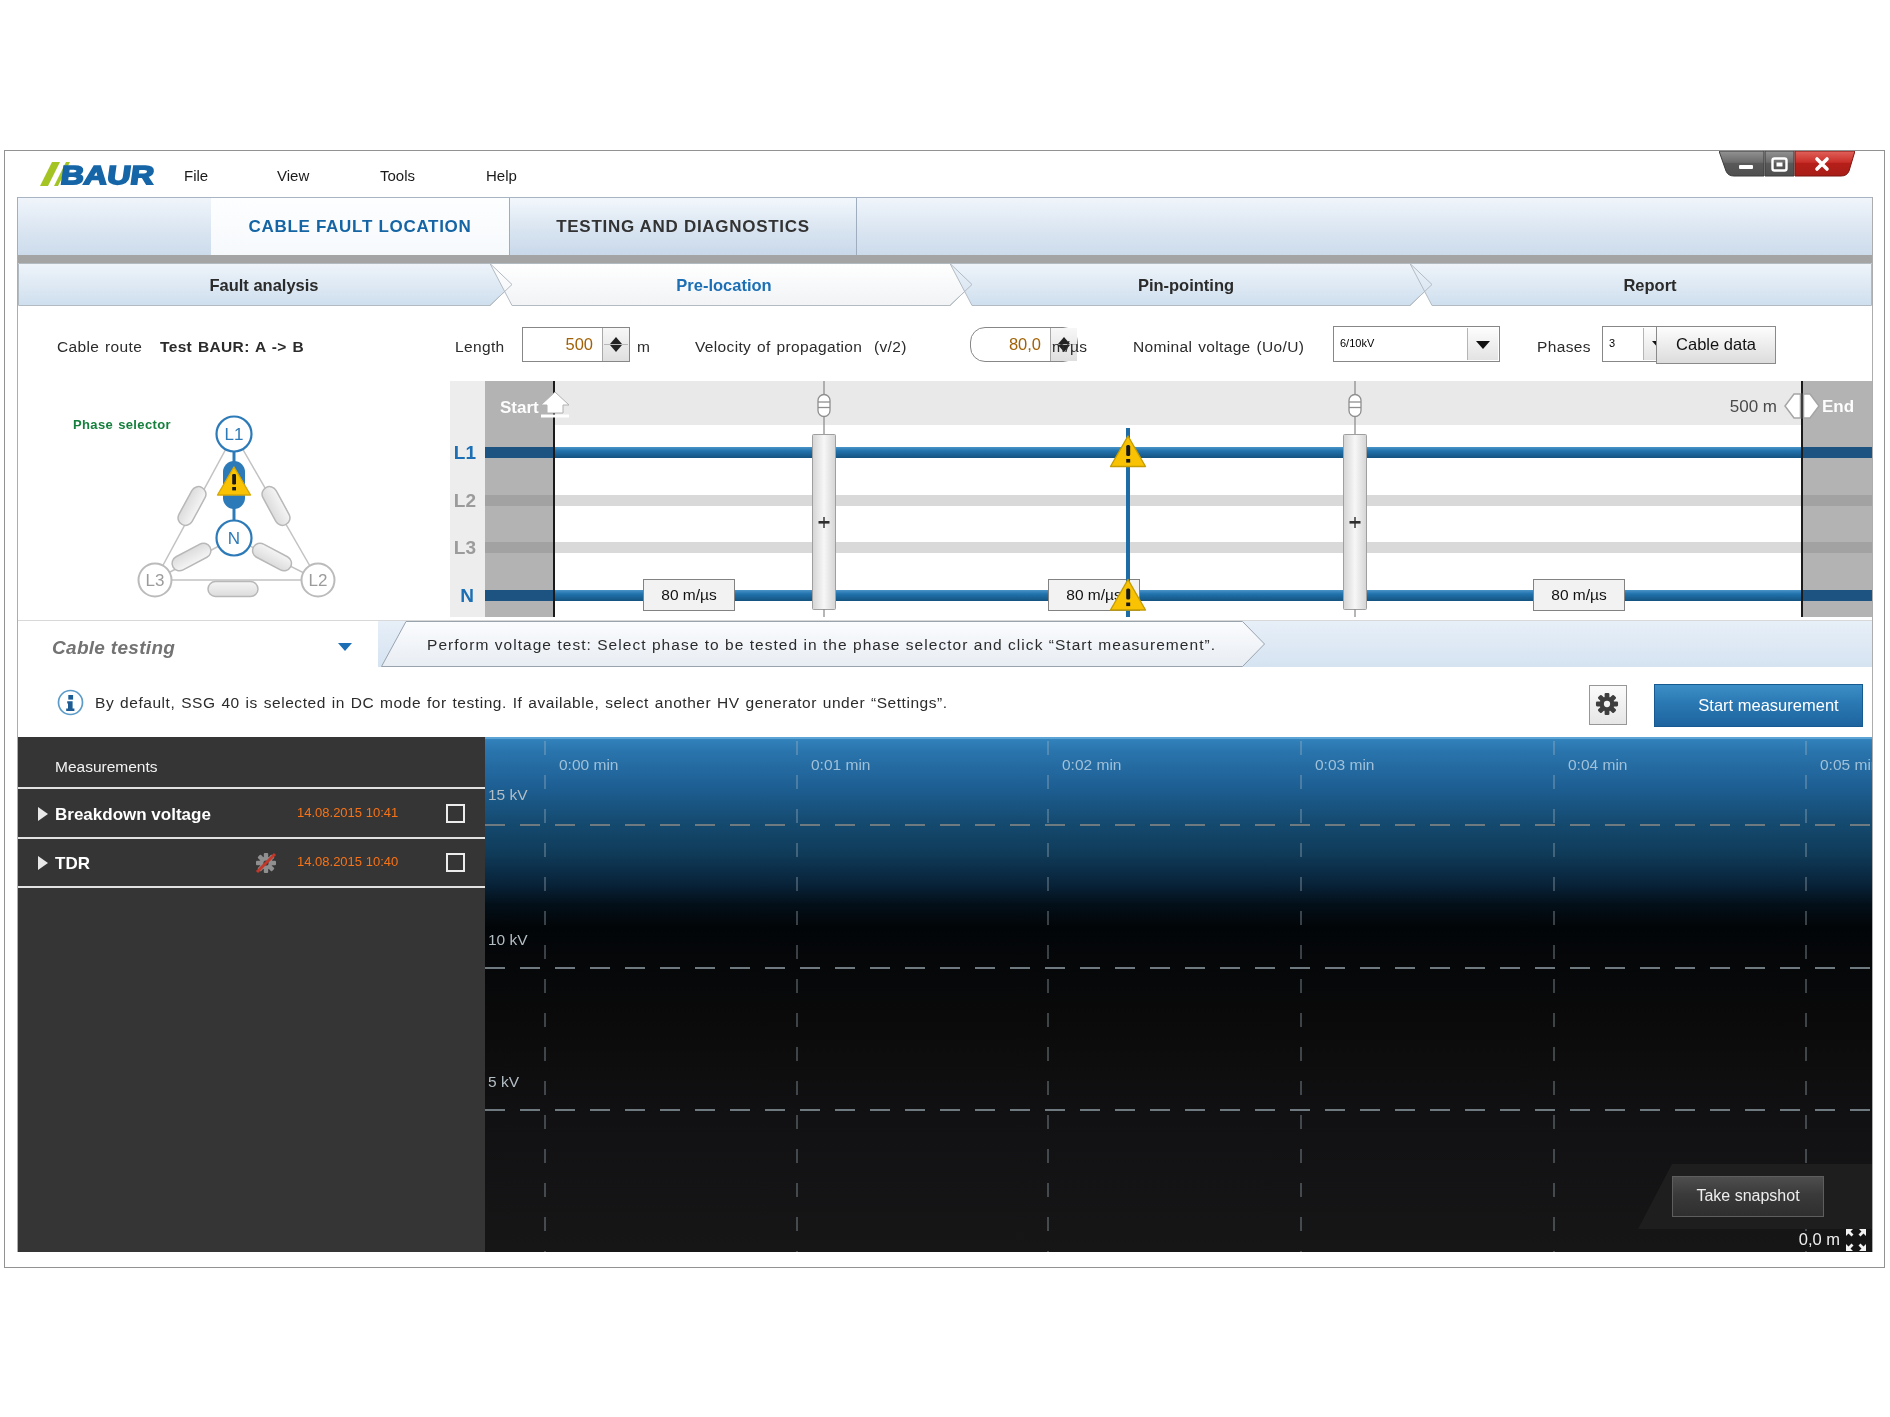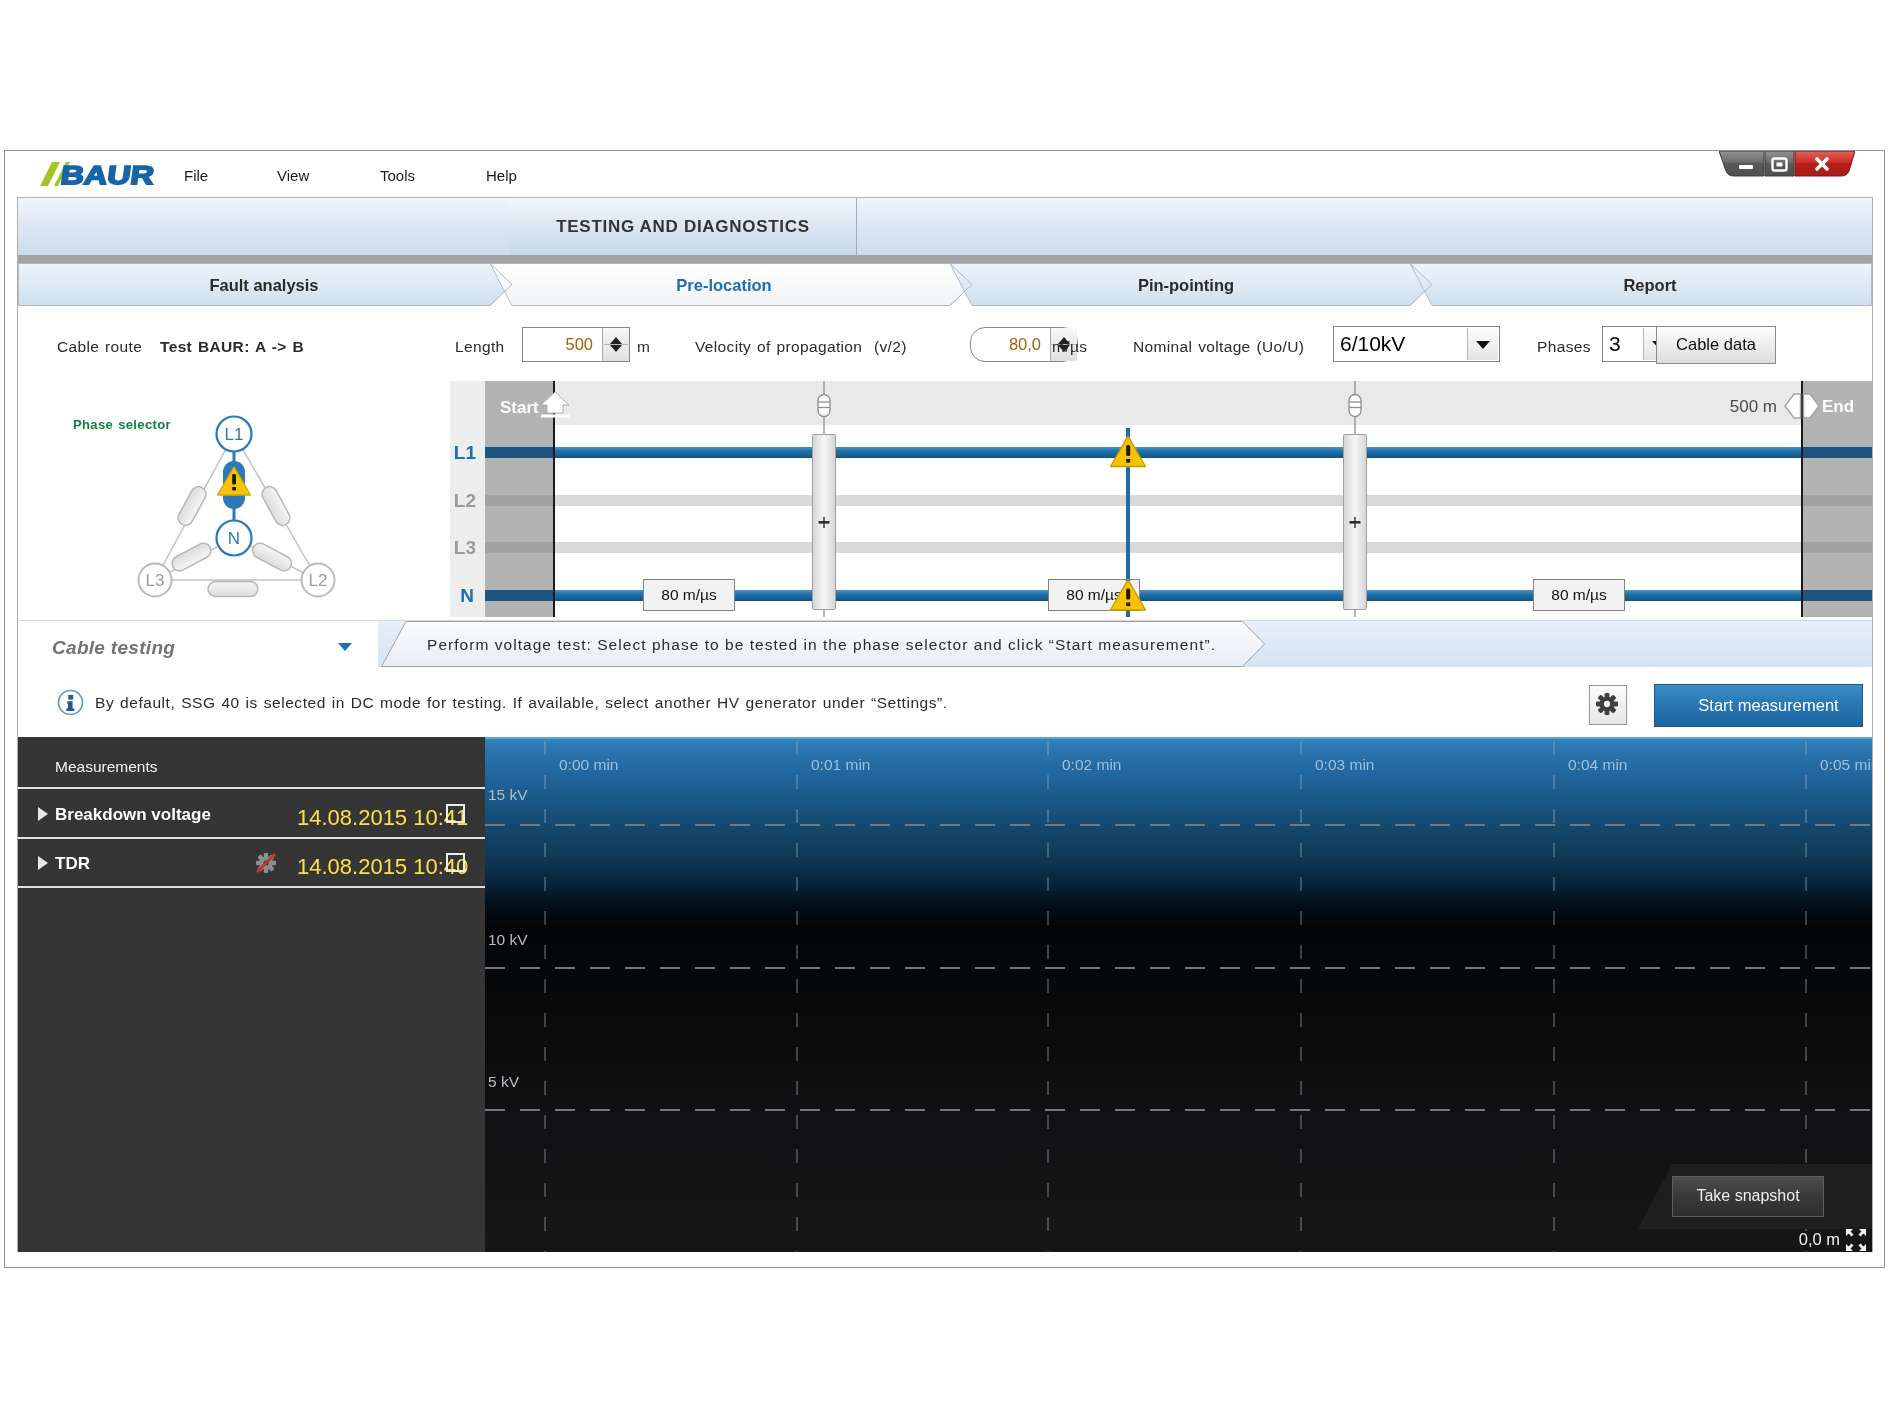--- a/index.html
+++ b/index.html
@@ -25,21 +25,21 @@
 .lbl{position:absolute;font-size:15.5px;color:#2b2b2b;white-space:nowrap;letter-spacing:0.35px;word-spacing:1.2px;}
 .inpbox{position:absolute;top:327px;height:33px;background:#fff;border:1px solid #878787;}
 .inpval{position:absolute;top:0;height:33px;font-size:16.5px;color:#a16207;line-height:33px;}
 .spin{position:absolute;right:0;top:0;width:26px;height:33px;background:linear-gradient(#f7f7f7,#dfdfdf);
   border-left:1px solid #a9a9a9;}
 .spin:before,.spin:after{content:"";position:absolute;left:7px;border-left:6px solid transparent;border-right:6px solid transparent;}
 .spin:before{top:9px;border-bottom:7px solid #222;}
 .spin:after{bottom:9px;border-top:7px solid #222;}
 .spin i{position:absolute;left:1px;right:1px;top:16px;height:1px;background:#b9b9b9;}
 .combo{position:absolute;top:326px;height:34px;background:#fff;border:1px solid #878787;}
-.combo .txt{position:absolute;left:6px;top:0;line-height:33px;font-size:21px;color:#000;}
+.combo .txt{position:absolute;left:6px;top:0;line-height:33px;font-size:11px;color:#000;}
 .combo .btn{position:absolute;right:1px;top:1px;bottom:1px;width:30px;background:linear-gradient(#fdfdfd,#e3e3e3);border-left:1px solid #b5b5b5;}
 .combo .btn:before{content:"";position:absolute;left:8px;top:13px;border-left:7px solid transparent;border-right:7px solid transparent;border-top:8px solid #111;}
 #cabledata{left:1656px;top:326px;width:118px;height:36px;background:linear-gradient(#fdfdfd,#e9e9e9 60%,#dcdcdc);
   border:1px solid #8a8a8a;font-size:16.5px;color:#111;text-align:center;line-height:34px;}
 
 #diagram{left:450px;top:381px;width:1422px;height:236px;background:#fff;}
 
 #cttext{left:52px;top:637px;font-size:19px;font-weight:bold;color:#737373;letter-spacing:0.3px;font-style:italic;}
 #ctarrow{left:338px;top:643px;width:0;height:0;border-left:7px solid transparent;border-right:7px solid transparent;border-top:8px solid #1c6fb4;}
 #ctstrip{left:378px;top:621px;width:1494px;height:46px;background:linear-gradient(#e7eff8,#d5e3f1);}
@@ -50,21 +50,21 @@
 #startbtn{left:1654px;top:684px;width:187px;height:41px;background:linear-gradient(#3c8ec7,#2a78b3 45%,#1d649f);
   border:1px solid #175a92;color:#fff;font-size:16.5px;text-align:center;line-height:40px;padding-left:20px;}
 
 #sidebar{left:18px;top:737px;width:467px;height:515px;background:#353535;color:#fff;}
 #chart{left:485px;top:737px;width:1387px;height:515px;
   background:linear-gradient(#4692ca 0px,#3181bb 3px,#2a74ad 14px,#1e6095 48px,#14496e 88px,#0f3a58 118px,#082238 148px,#030f18 168px,#020508 190px,#0a0a0a 280px,#111113 380px,#161617 515px);}
 .row-div{position:absolute;left:0;width:467px;height:2px;background:#e2e2e2;}
 .exp{position:absolute;left:20px;width:0;height:0;border-top:7px solid transparent;border-bottom:7px solid transparent;border-left:10px solid #e8e8e8;}
 .chk{position:absolute;left:428px;width:15px;height:15px;border:2px solid #ececec;}
 .mrow{position:absolute;font-size:17px;font-weight:bold;color:#fff;}
-.mdate{position:absolute;left:279px;font-size:22px;font-weight:normal;color:#fde047;}
+.mdate{position:absolute;left:279px;font-size:13px;font-weight:normal;color:#f97316;}
 #snapbtn{left:1672px;top:1176px;width:150px;height:39px;background:linear-gradient(#4e4e4e,#3a3a3a 45%,#2f2f2f);
   border:1px solid #5e5e5e;color:#ededed;font-size:16px;text-align:center;line-height:37px;}
 #posm{left:1770px;top:1230px;width:70px;text-align:right;color:#efefef;font-size:16.5px;}
 </style>
 </head>
 <body>
 <div id="win" class="abs"></div>
 <div class="abs" style="left:17px;top:197px;width:1px;height:1055px;background:#adadad;"></div>
 <div class="abs" style="left:1872px;top:197px;width:1px;height:1055px;background:#adadad;"></div>
 
@@ -103,20 +103,21 @@
  <path d="M46,0 H75 V25 H46 Z" fill="url(#gbtn)" stroke="#3c3c3c" stroke-width="1"></path>
  <path d="M76,0 H136 L130,20 Q128,25 122,25 H76 Z" fill="url(#rbtn)" stroke="#7d1511" stroke-width="1"></path>
  <rect x="20" y="14" width="14" height="4" rx="1" fill="#fff"></rect>
  <rect x="53.5" y="7.5" width="14" height="12" rx="2" fill="none" stroke="#fff" stroke-width="2.4"></rect>
  <rect x="57.5" y="11.5" width="6" height="4" fill="#fff"></rect>
  <path d="M98,8 L108,18 M108,8 L98,18" stroke="#fff" stroke-width="3.6" stroke-linecap="round"></path>
 </svg>
 </div>
 
 <div id="tabbar" class="abs">
+  <div class="tab active" style="left:193px;width:298px;">CABLE FAULT LOCATION</div>
   <div class="tab" style="left:492px;width:346px;">TESTING AND DIAGNOSTICS</div>
 </div>
 <div id="graystrip" class="abs"></div>
 
 <div id="wizard" class="abs" style="left:18px;top:263px;width:1854px;height:43px;">
 <svg width="1854" height="43" style="position:absolute;left:0;top:0;">
  <defs>
   <linearGradient id="wgB" x1="0" y1="0" x2="0" y2="1">
    <stop offset="0" stop-color="#eef4fa"></stop>
           <stop offset="1" stop-color="#cfdfee"></stop>

